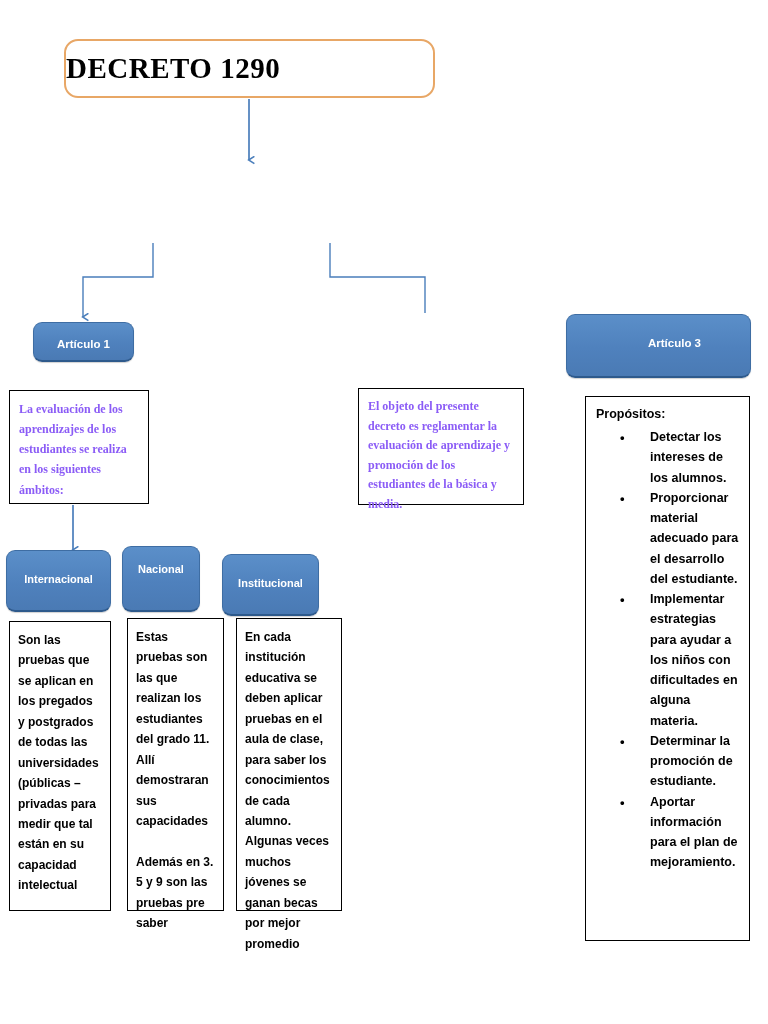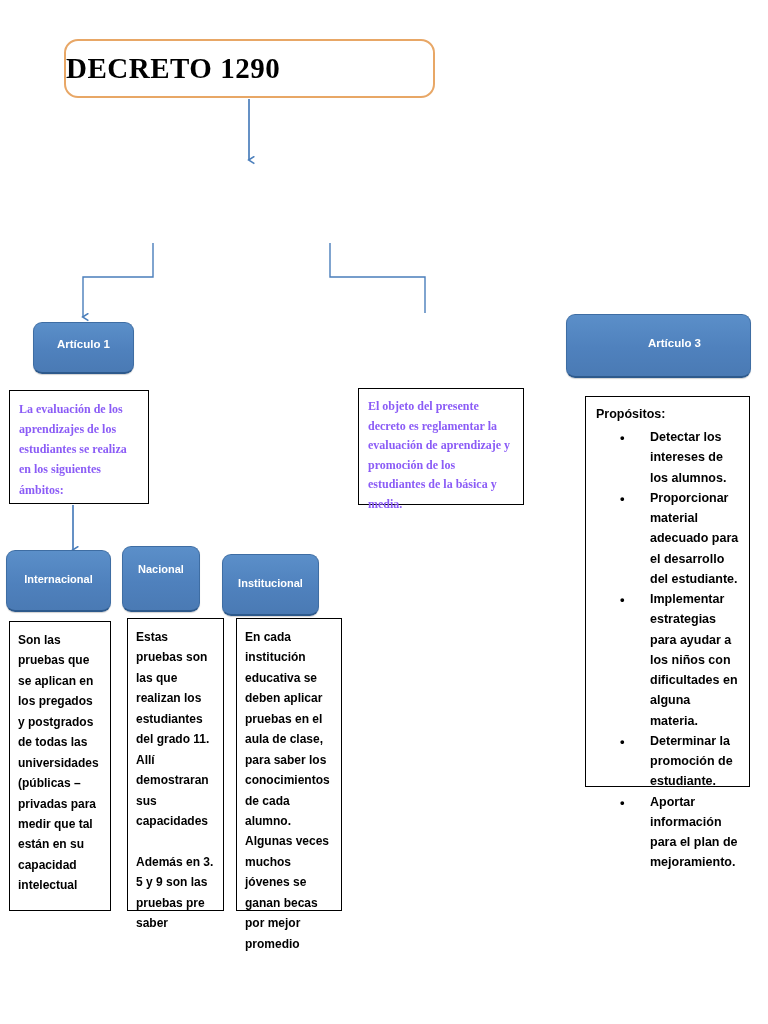--- a/index.html
+++ b/index.html
@@ -137,38 +137,38 @@
     <path d="M330,243 L330,277 L425,277 L425,313" fill="none" stroke="#4A7EBB" stroke-width="1.4"></path>
 
     <line x1="73" y1="505" x2="73" y2="550" stroke="#4A7EBB" stroke-width="1.7" marker-end="url(#arrowhead)"></line>
   </svg>
 
   <div class="title-box" style="left:64px; top:39px; width:371px; height:59px; font-size:29px;">
     <span>DECRETO 1290</span>
   </div>
 
 
-  <div class="blue-box" style="left:33px; top:322px; width:101px; height:52px; font-size:11.5px; padding-top:15px;">
+  <div class="blue-box" style="left:33px; top:322px; width:101px; height:40px; font-size:11.5px; padding-top:15px;">
     <span>Artículo 1</span>
   </div>
 
 
   <div class="blue-box" style="left:566px; top:314px; width:185px; height:64px; font-size:11.5px; padding-top:22px;padding-left:32px;">
     <span>Artículo 3</span>
   </div>
 
   <div class="plain-box sans-bold" style="left:9px; top:390px; width:140px; height:114px; font-size:12px; line-height:1.68; padding:8px 9px 0 9px;">
     <span>La evaluación de los aprendizajes de los estudiantes se realiza en los siguientes ámbitos:</span>
   </div>
 
   <div class="plain-box sans-bold" style="left:358px; top:388px; width:166px; height:117px; font-size:12px; line-height:1.63; padding:8px 9px 0 9px;">
     <span>El objeto del presente decreto es  reglamentar la evaluación de aprendizaje y promoción de los estudiantes de la básica y media.</span>
   </div>
 
-  <div class="plain-box" style="left:585px; top:396px; width:165px; height:391px; padding:10px 10px 4px 10px;">
+  <div class="plain-box" style="left:585px; top:396px; width:165px; height:545px; padding:10px 10px 4px 10px;">
     <p class="purpose-title">Propósitos:</p>
     <ul class="purpose-list">
       <li>Detectar los intereses de los alumnos.</li>
       <li>Proporcionar material adecuado para el desarrollo del estudiante.</li>
       <li>Implementar estrategias para ayudar a los niños con dificultades en alguna materia.</li>
       <li>Determinar la promoción de estudiante.</li>
       <li>Aportar información para el plan de mejoramiento.</li>
     </ul>
   </div>
 

